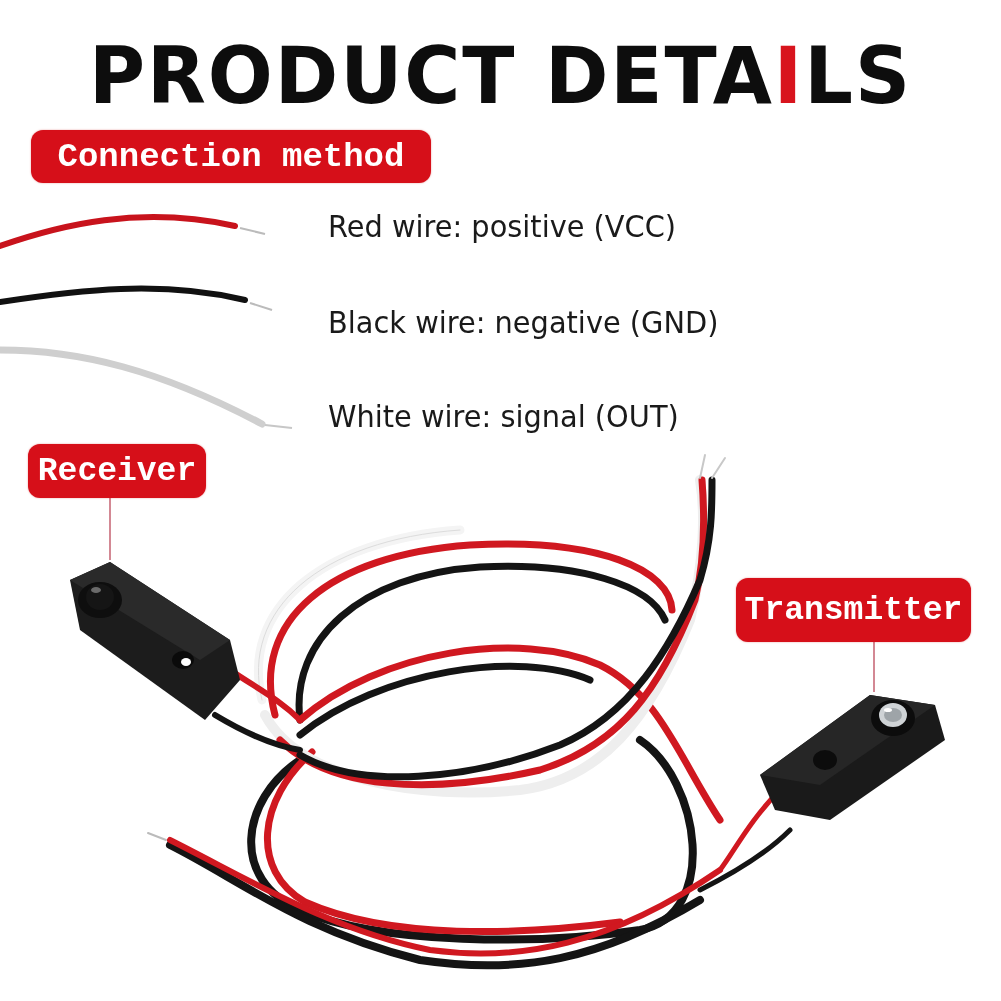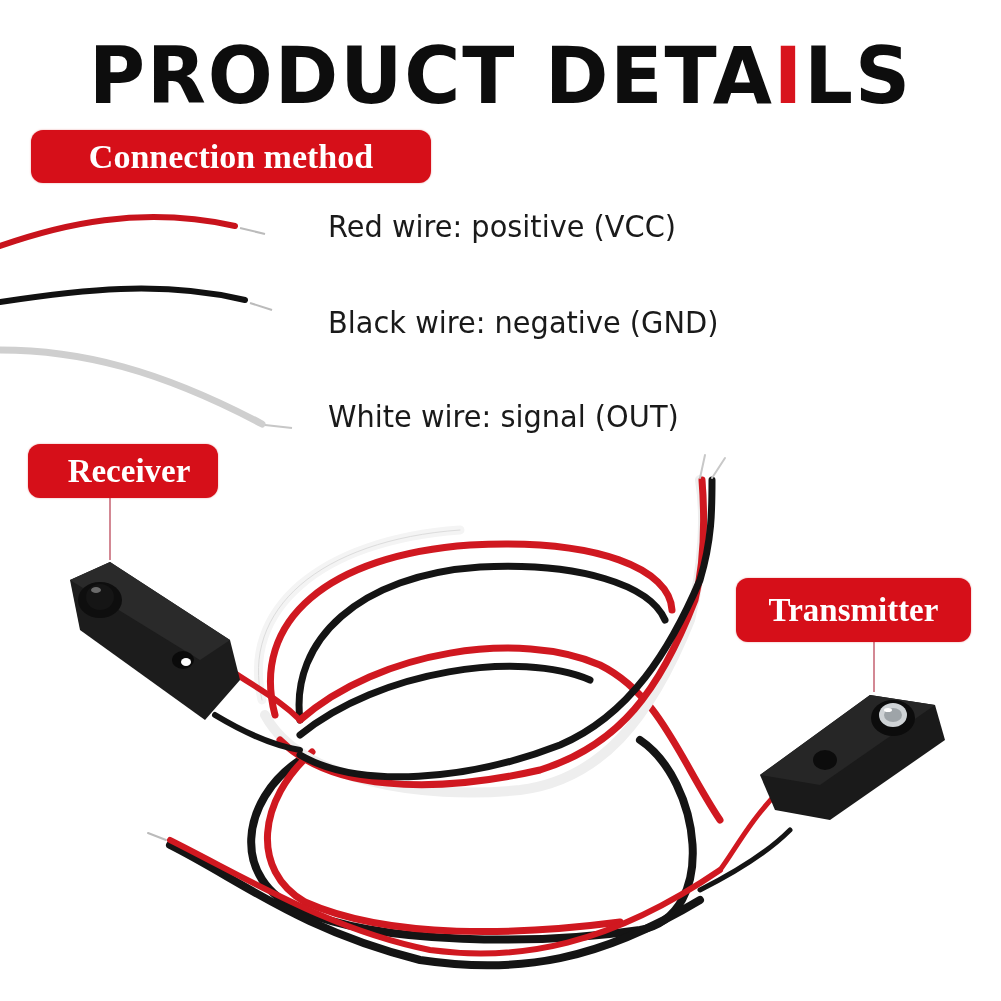--- a/index.html
+++ b/index.html
@@ -6,26 +6,26 @@
     body { width: 1001px; height: 1001px; position: relative; overflow: hidden; font-family: "DejaVu Sans", sans-serif; }
     .title {
       position: absolute; left: 0; top: 28px; width: 1001px; text-align: center;
       font-family: "DejaVu Sans", sans-serif; font-weight: bold; font-size: 78px;
       letter-spacing: 2px; color: #0d0d0d; line-height: 96px;
       transform: scaleX(0.98);
     }
     .title .accent { color: #d8141d; }
     .tag {
       position: absolute; background: #d60f19; color: #ffffff; font-weight: bold;
-      font-family: Liberation Serif, serif; border-radius: 12px;
+      font-family: Liberation Mono, monospace; border-radius: 12px;
       display: flex; align-items: center; justify-content: center;
       box-shadow: 0 0 2px rgba(200,0,0,0.4);
     }
     .tag-connection { left: 31px; top: 130px; width: 400px; height: 53px; font-size: 34px; }
-    .tag-receiver { left: 28px; top: 444px; width: 178px; height: 54px; font-size: 33px; padding-left: 12px; }
+    .tag-receiver { left: 28px; top: 444px; width: 178px; height: 54px; font-size: 33px; }
     .tag-transmitter { left: 736px; top: 578px; width: 235px; height: 64px; font-size: 33px; }
     .wire-desc {
       position: absolute; left: 328px; font-size: 31px; color: #1a1a1a;
       font-family: "DejaVu Sans", sans-serif; white-space: nowrap; line-height: 40px;
       transform: scaleX(0.93); transform-origin: left center;
     }
     .desc-red { top: 206px; }
     .desc-black { top: 302px; }
     .desc-white { top: 396px; }
     svg.art { position: absolute; left: 0; top: 0; }

